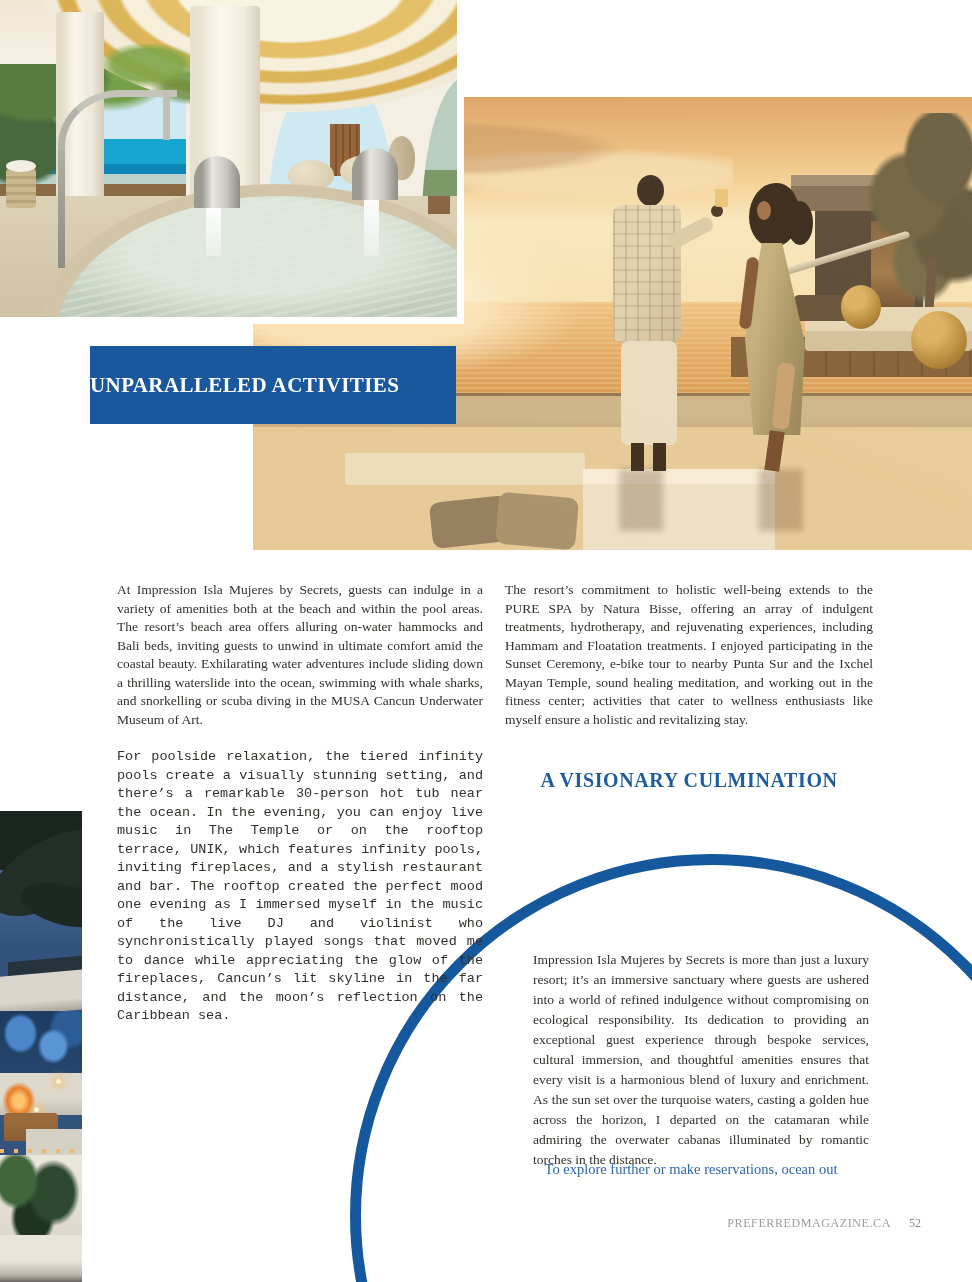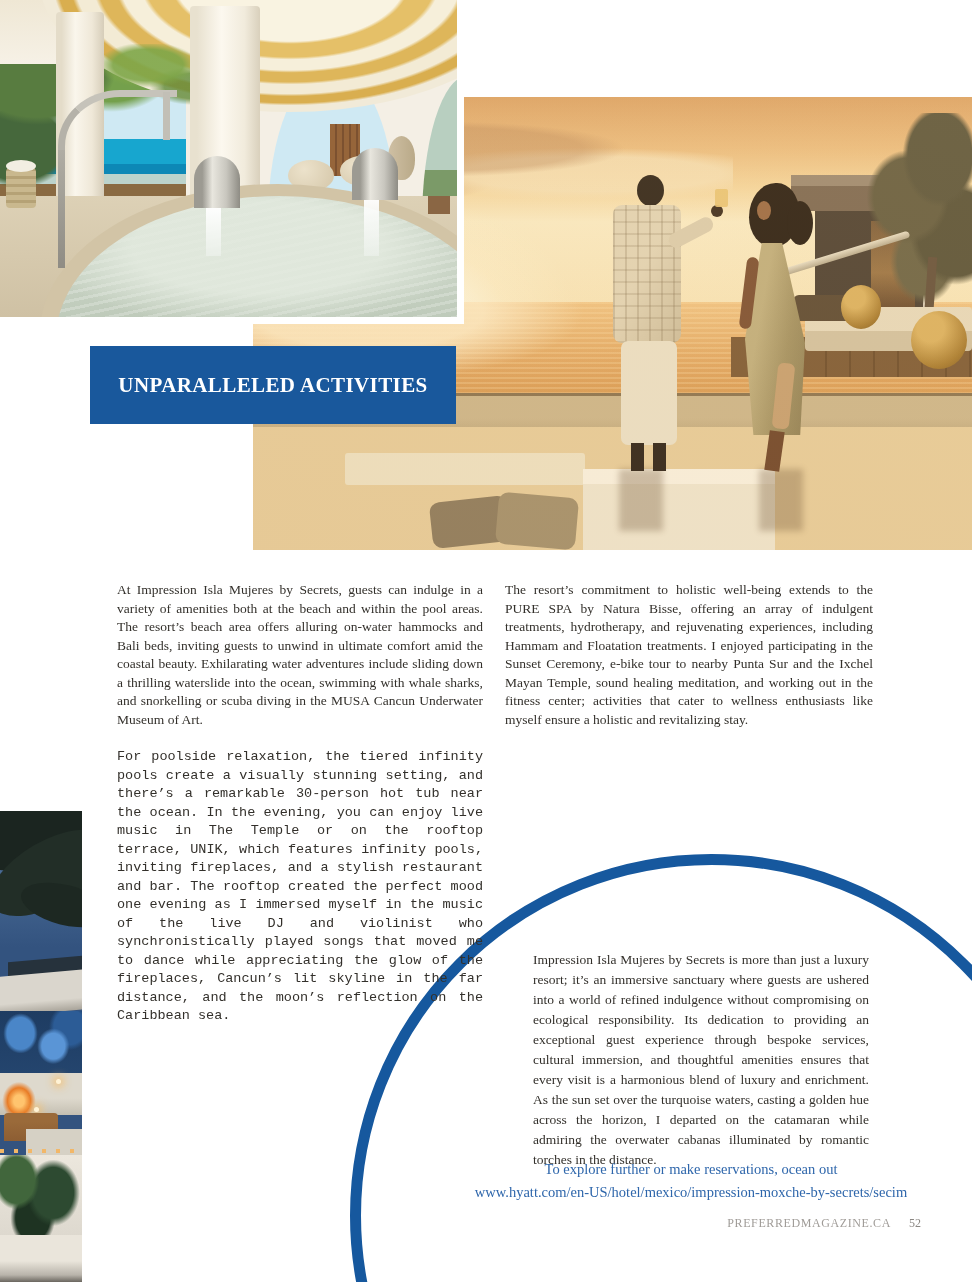--- a/index.html
+++ b/index.html
@@ -130,21 +130,21 @@
       linear-gradient(180deg,#c6d1c2 0 30%,#aebca9 70%,#a3b19e 100%);}
   .rail-arc{left:58px;top:90px;width:112px;height:72px;border-top:7px solid #c6c3ba;border-left:7px solid #b5b2a9;border-top-left-radius:62px 56px;}
   .rail-post{left:58px;top:150px;width:7px;height:118px;background:linear-gradient(180deg,#b0ada4,#8f8c84);}
   .rail-post2{left:163px;top:92px;width:7px;height:48px;background:#c2bfb6;}
   .basket{left:6px;top:168px;width:30px;height:40px;border-radius:4px;background:repeating-linear-gradient(0deg,#c9b88e 0 5px,#b5a276 5px 8px);}
   .towel{left:6px;top:160px;width:30px;height:12px;border-radius:50%;background:#f2eee2;}
   .panel{left:428px;top:196px;width:22px;height:18px;background:#8a6644;}
 
   
   .banner{left:90px;top:346px;width:366px;height:78px;background:#19589c;z-index:3;
-    display:flex;flex-direction:column;justify-content:center;text-align:center;}
+    display:flex;flex-direction:column;justify-content:center;text-align:left;}
   .banner span{color:#ffffff;font-weight:bold;font-size:21px;line-height:25px;letter-spacing:.4px;}
 
   
   .col{z-index:4;font-size:13.5px;line-height:18.5px;text-align:justify;color:#33302b;}
   .col p{margin:0;}
   .col p + p{margin-top:19px;font-family:Liberation Mono, monospace;}
   .col-left{left:117px;top:581px;width:366px;}
   .col-right{left:505px;top:581px;width:368px;}
   .sec-head{margin-top:40px;text-align:center;color:#1d5c9e;font-weight:bold;
     font-size:20px;line-height:23px;letter-spacing:.6px;}
@@ -277,30 +277,30 @@
   </div>
 
   <div class="abs col col-left">
     <p>At Impression Isla Mujeres by Secrets, guests can indulge in a variety of amenities both at the beach and within the pool areas. The resort’s beach area offers alluring on-water hammocks and Bali beds, inviting guests to unwind in ultimate comfort amid the coastal beauty. Exhilarating water adventures include sliding down a thrilling waterslide into the ocean, swimming with whale sharks, and snorkelling or scuba diving in the MUSA Cancun Underwater Museum of Art.</p>
     <p>For poolside relaxation, the tiered infinity pools create a visually stunning setting, and there’s a remarkable 30-person hot tub near the ocean. In the evening, you can enjoy live music in The Temple or on the rooftop terrace, UNIK, which features infinity pools, inviting fireplaces, and a stylish restaurant and bar. The rooftop created the perfect mood one evening as I immersed myself in the music of the live DJ and violinist who synchronistically played songs that moved me to dance while appreciating the glow of the fireplaces, Cancun’s lit skyline in the far distance, and the moon’s reflection on the Caribbean sea.</p>
   </div>
 
   <div class="abs col col-right">
     <p>The resort’s commitment to holistic well-being extends to the PURE SPA by Natura Bisse, offering an array of indulgent treatments, hydrotherapy, and rejuvenating experiences, including Hammam and Floatation treatments. I enjoyed participating in the Sunset Ceremony, e-bike tour to nearby Punta Sur and the Ixchel Mayan Temple, sound healing meditation, and working out in the fitness center; activities that cater to wellness enthusiasts like myself ensure a holistic and revitalizing stay.</p>
     <div class="sec-head">
+      <div>A VISIONARY CULMINATION</div>
     </div>
   </div>
 
   <div class="abs circle"></div>
 
   <div class="abs circle-text">Impression Isla Mujeres by Secrets is more than just a luxury resort; it’s an immersive sanctuary where guests are ushered into a world of refined indulgence without compromising on ecological responsibility. Its dedication to providing an exceptional guest experience through bespoke services, cultural immersion, and thoughtful amenities ensures that every visit is a harmonious blend of luxury and enrichment. As the sun set over the turquoise waters, casting a golden hue across the horizon, I departed on the catamaran while admiring the overwater cabanas illuminated by romantic torches in the distance.</div>
 
   <div class="abs cta">
     <div>To explore further or make reservations, ocean out</div>
-    <div><a href="#">www.hyatt.com/en-US/hotel/mexico/impression-moxche-by-secrets/secim</a></div>
   </div>
 
   <div class="abs footer">
     <span>PREFERREDMAGAZINE.CA</span><span class="pageno">52</span>
   </div>
 
   <div class="abs strip">
     <div class="abs sky2"></div>
     <div class="abs palm-s1"></div>
     <div class="abs palm-s2"></div>

